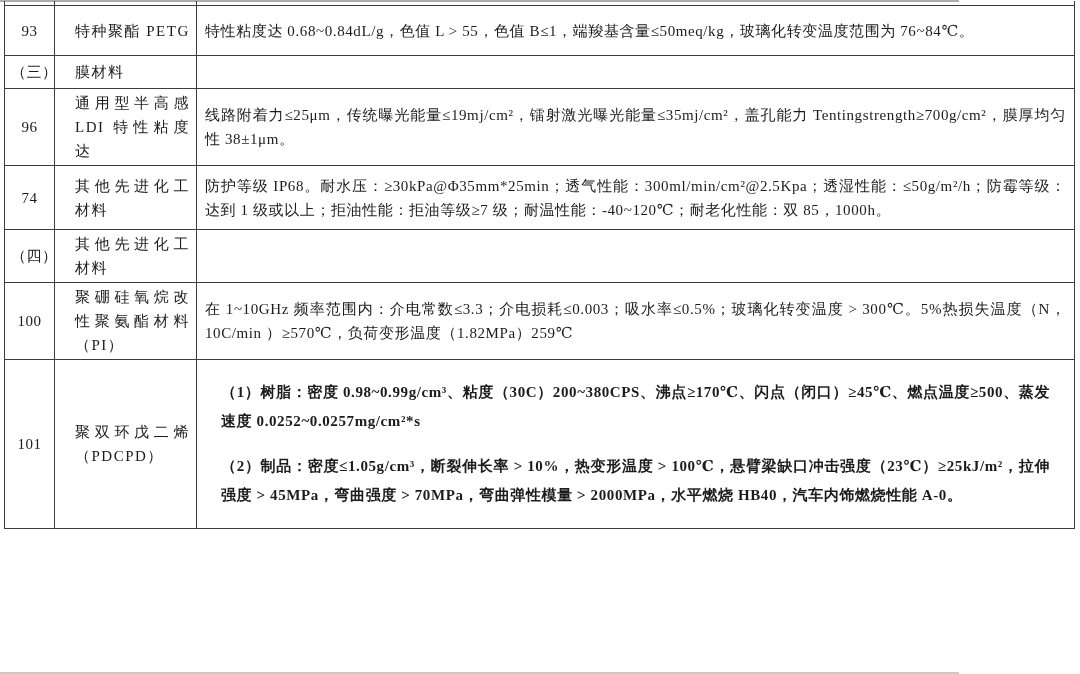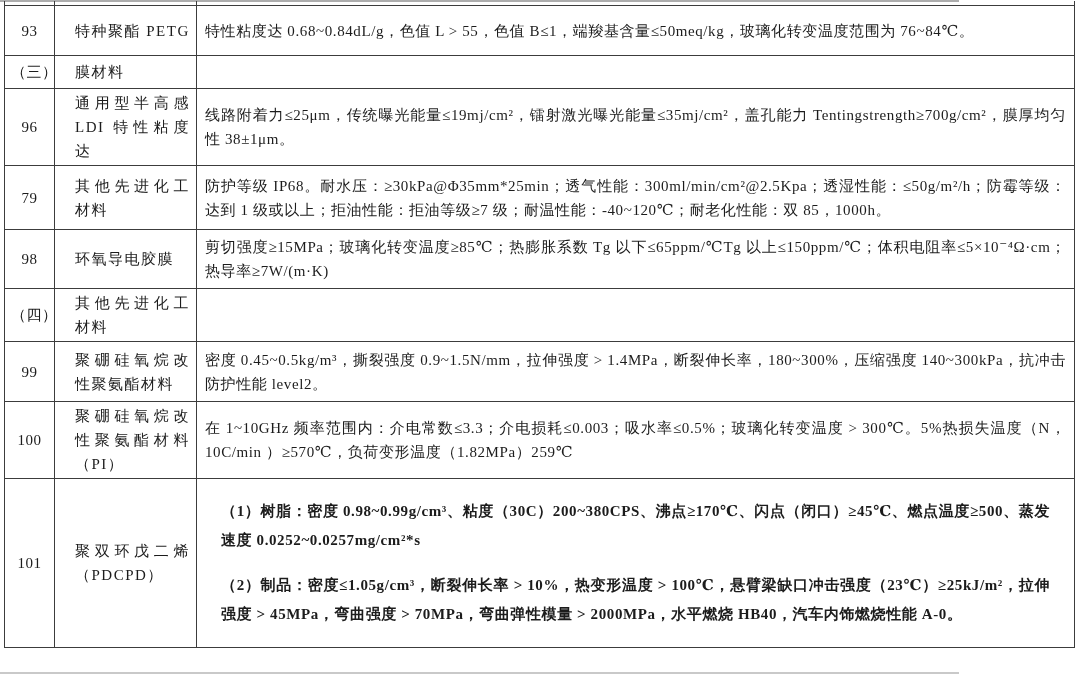--- a/index.html
+++ b/index.html
@@ -109,42 +109,32 @@
 
 
 
       <tr style="height:61px;">
         <td class="no">96</td>
         <td class="name">通用型半高感 LDI 特性粘度达</td>
         <td class="spec">线路附着力≤25μm，传统曝光能量≤19mj/cm²，镭射激光曝光能量≤35mj/cm²，盖孔能力 Tentingstrength≥700g/cm²，膜厚均匀性 38±1μm。</td>
       </tr>
 
       <tr style="height:64px;">
-        <td class="no">79</td>
+        <td class="no">74</td>
         <td class="name">其他先进化工材料</td>
         <td class="spec">防护等级 IP68。耐水压：≥30kPa@Φ35mm*25min；透气性能：300ml/min/cm²@2.5Kpa；透湿性能：≤50g/m²/h；防霉等级：达到 1 级或以上；拒油性能：拒油等级≥7 级；耐温性能：-40~120℃；耐老化性能：双 85，1000h。</td>
       </tr>
 
-      <tr style="height:59px;">
-        <td class="no">98</td>
-        <td class="name">环氧导电胶膜</td>
-        <td class="spec">剪切强度≥15MPa；玻璃化转变温度≥85℃；热膨胀系数 Tg 以下≤65ppm/℃Tg 以上≤150ppm/℃；体积电阻率≤5×10⁻⁴Ω·cm；热导率≥7W/(m·K)</td>
-      </tr>
 
       <tr style="height:43px;">
         <td class="no">（四）</td>
         <td class="name">其他先进化工材料</td>
         <td class="spec"></td>
       </tr>
 
-      <tr style="height:60px;">
-        <td class="no">99</td>
-        <td class="name">聚硼硅氧烷改性聚氨酯材料</td>
-        <td class="spec">密度 0.45~0.5kg/m³，撕裂强度 0.9~1.5N/mm，拉伸强度 &gt; 1.4MPa，断裂伸长率，180~300%，压缩强度 140~300kPa，抗冲击防护性能 level2。</td>
-      </tr>
 
       <tr style="height:66px;">
         <td class="no">100</td>
         <td class="name">聚硼硅氧烷改性聚氨酯材料（PI）</td>
         <td class="spec">在 1~10GHz 频率范围内：介电常数≤3.3；介电损耗≤0.003；吸水率≤0.5%；玻璃化转变温度 &gt; 300℃。5%热损失温度（N，10C/min ）≥570℃，负荷变形温度（1.82MPa）259℃</td>
       </tr>
 
       <tr class="r101" style="height:118px;">
         <td class="no">101</td>
         <td class="name">聚双环戊二烯（PDCPD）</td>

